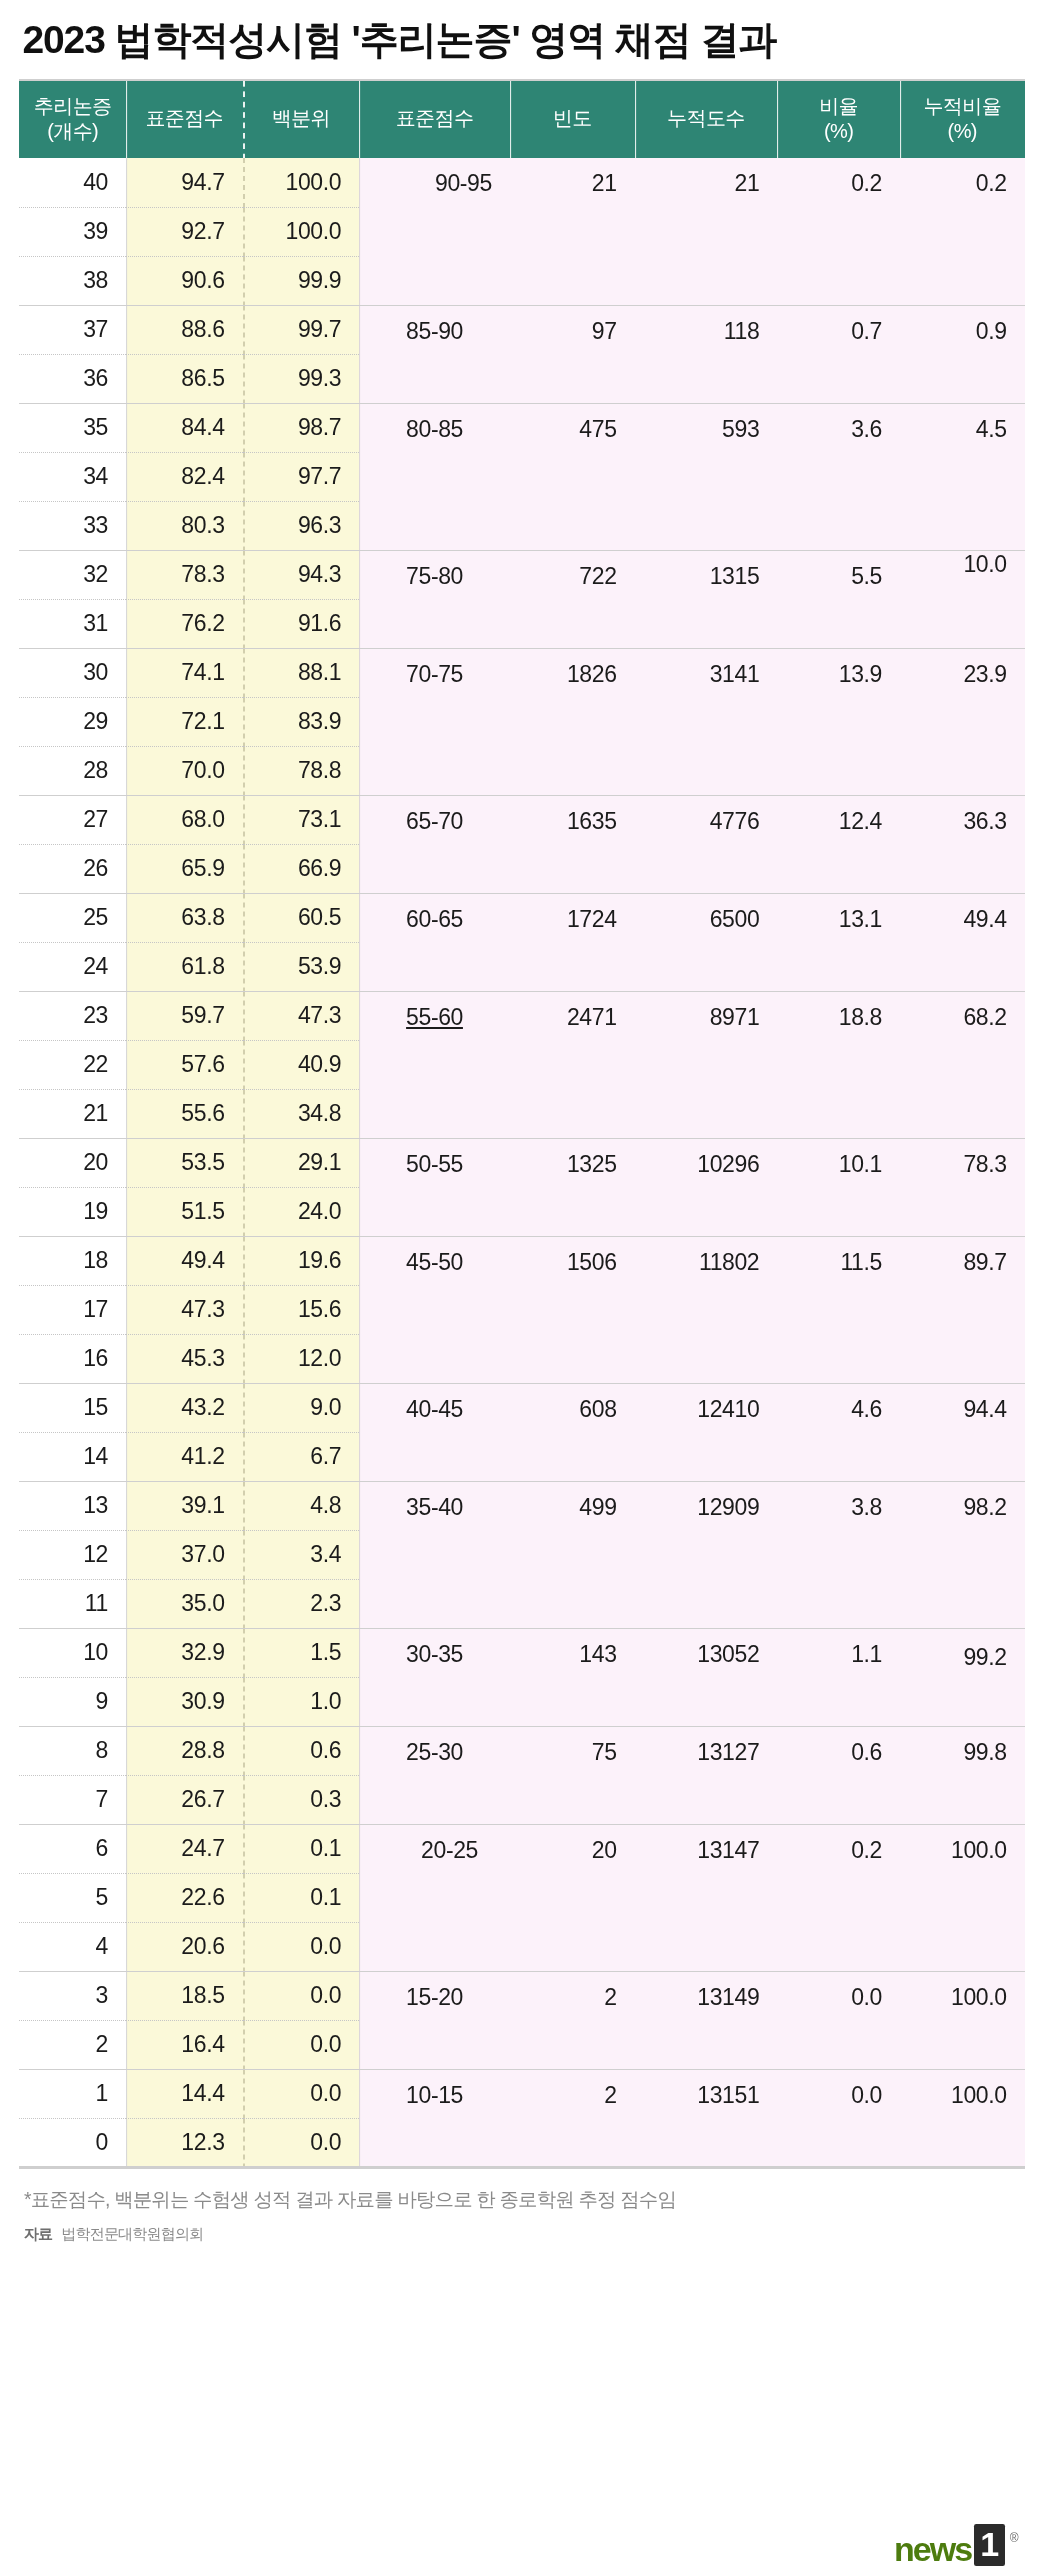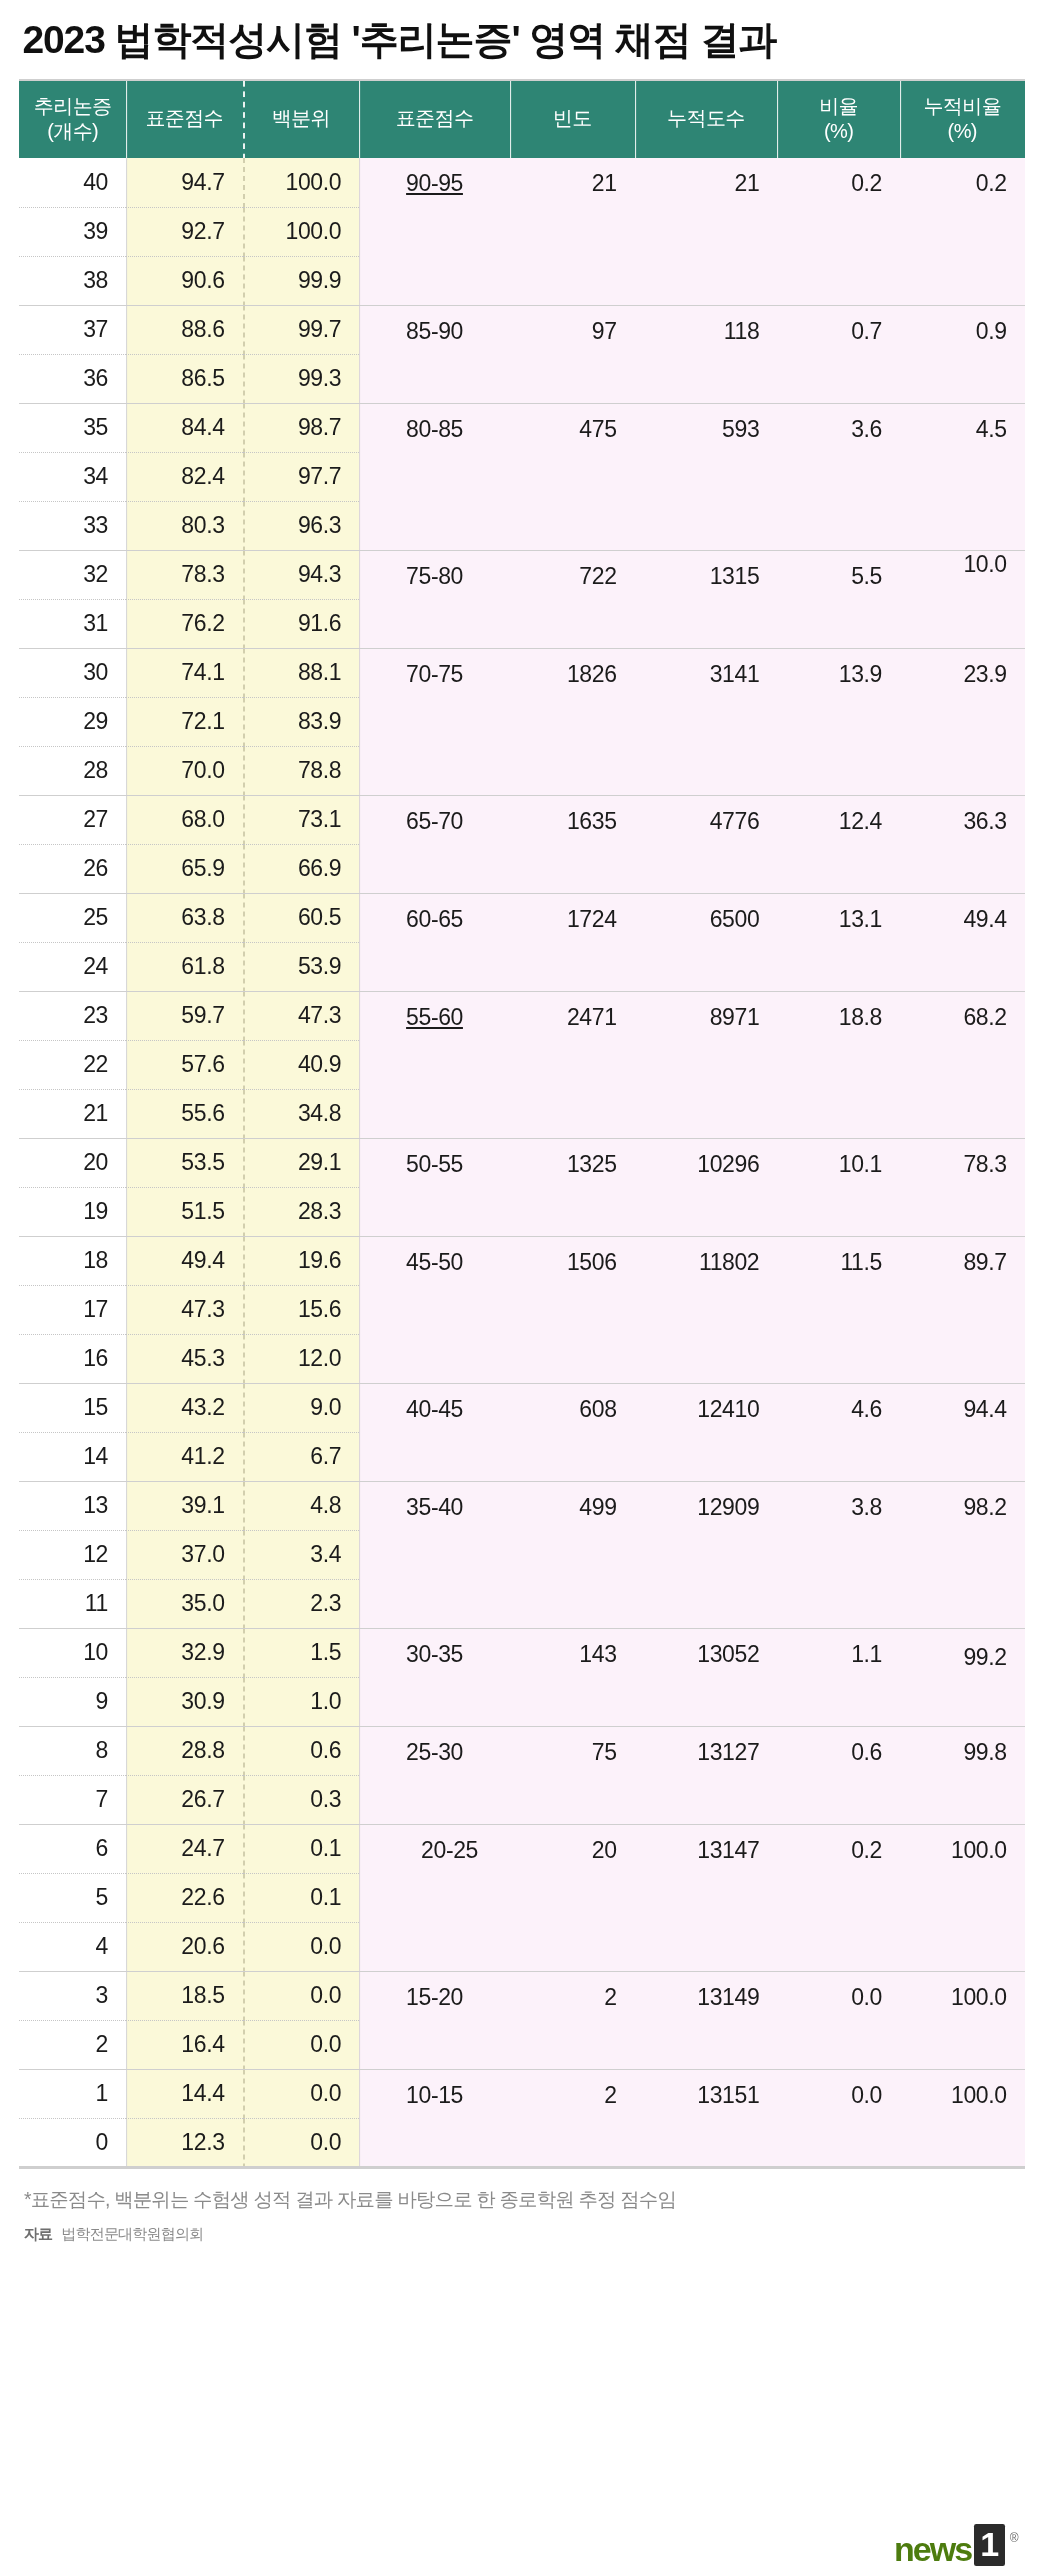--- a/index.html
+++ b/index.html
@@ -222,21 +222,21 @@
           <span>누적비율</span>
           <span class="sub">(%)</span>
         </th>
       </tr>
     </thead>
     <tbody id="tbody">
         <tr class="dash">
           <td class="">40</td>
           <td class="yellow vs-solid">94.7</td>
           <td class="yellow vs-dash">100.0</td>
-          <td class="pink vs-solid" rowspan="3" style="text-align: center; vertical-align: top; padding-top: 12px; border-bottom: 1.5px solid rgb(207, 207, 207); text-decoration: underline;">90-95</td>
+          <td class="pink vs-solid" rowspan="3" style="vertical-align: top; padding-top: 12px; border-bottom: 1.5px solid rgb(207, 207, 207);">90-95</td>
           <td class="pink" rowspan="3" style="text-align: right; vertical-align: top; padding-top: 12px; border-bottom: 1.5px solid rgb(207, 207, 207);">21</td>
           <td class="pink" rowspan="3" style="text-align: right; vertical-align: top; padding-top: 12px; border-bottom: 1.5px solid rgb(207, 207, 207);">21</td>
           <td class="pink" rowspan="3" style="text-align: right; vertical-align: top; padding-top: 12px; border-bottom: 1.5px solid rgb(207, 207, 207);">0.2</td>
           <td class="pink" rowspan="3" style="text-align: right; vertical-align: top; padding-top: 12px; border-bottom: 1.5px solid rgb(207, 207, 207);">0.2</td>
         </tr>
         <tr class="dash">
           <td class="">39</td>
           <td class="yellow vs-solid">92.7</td>
           <td class="yellow vs-dash">100.0</td>
         </tr>
@@ -371,21 +371,21 @@
           <td class="yellow vs-dash">29.1</td>
           <td class="pink vs-solid" rowspan="2" style="text-align: center; vertical-align: top; padding-top: 12px; border-bottom: 1.5px solid rgb(207, 207, 207);">50-55</td>
           <td class="pink" rowspan="2" style="text-align: right; vertical-align: top; padding-top: 12px; border-bottom: 1.5px solid rgb(207, 207, 207);">1325</td>
           <td class="pink" rowspan="2" style="text-align: right; vertical-align: top; padding-top: 12px; border-bottom: 1.5px solid rgb(207, 207, 207);">10296</td>
           <td class="pink" rowspan="2" style="text-align: right; vertical-align: top; padding-top: 12px; border-bottom: 1.5px solid rgb(207, 207, 207);">10.1</td>
           <td class="pink" rowspan="2" style="text-align: right; vertical-align: top; padding-top: 12px; border-bottom: 1.5px solid rgb(207, 207, 207);">78.3</td>
         </tr>
         <tr class="group-end">
           <td class="">19</td>
           <td class="yellow vs-solid">51.5</td>
-          <td class="yellow vs-dash">28.3</td>
+          <td class="yellow vs-dash">24.0</td>
         </tr>
         <tr class="dash">
           <td class="">18</td>
           <td class="yellow vs-solid">49.4</td>
           <td class="yellow vs-dash">19.6</td>
           <td class="pink vs-solid" rowspan="3" style="text-align: center; vertical-align: top; padding-top: 12px; border-bottom: 1.5px solid rgb(207, 207, 207);">45-50</td>
           <td class="pink" rowspan="3" style="text-align: right; vertical-align: top; padding-top: 12px; border-bottom: 1.5px solid rgb(207, 207, 207);">1506</td>
           <td class="pink" rowspan="3" style="text-align: right; vertical-align: top; padding-top: 12px; border-bottom: 1.5px solid rgb(207, 207, 207);">11802</td>
           <td class="pink" rowspan="3" style="text-align: right; vertical-align: top; padding-top: 12px; border-bottom: 1.5px solid rgb(207, 207, 207);">11.5</td>
           <td class="pink" rowspan="3" style="text-align: right; vertical-align: top; padding-top: 12px; border-bottom: 1.5px solid rgb(207, 207, 207);">89.7</td>

